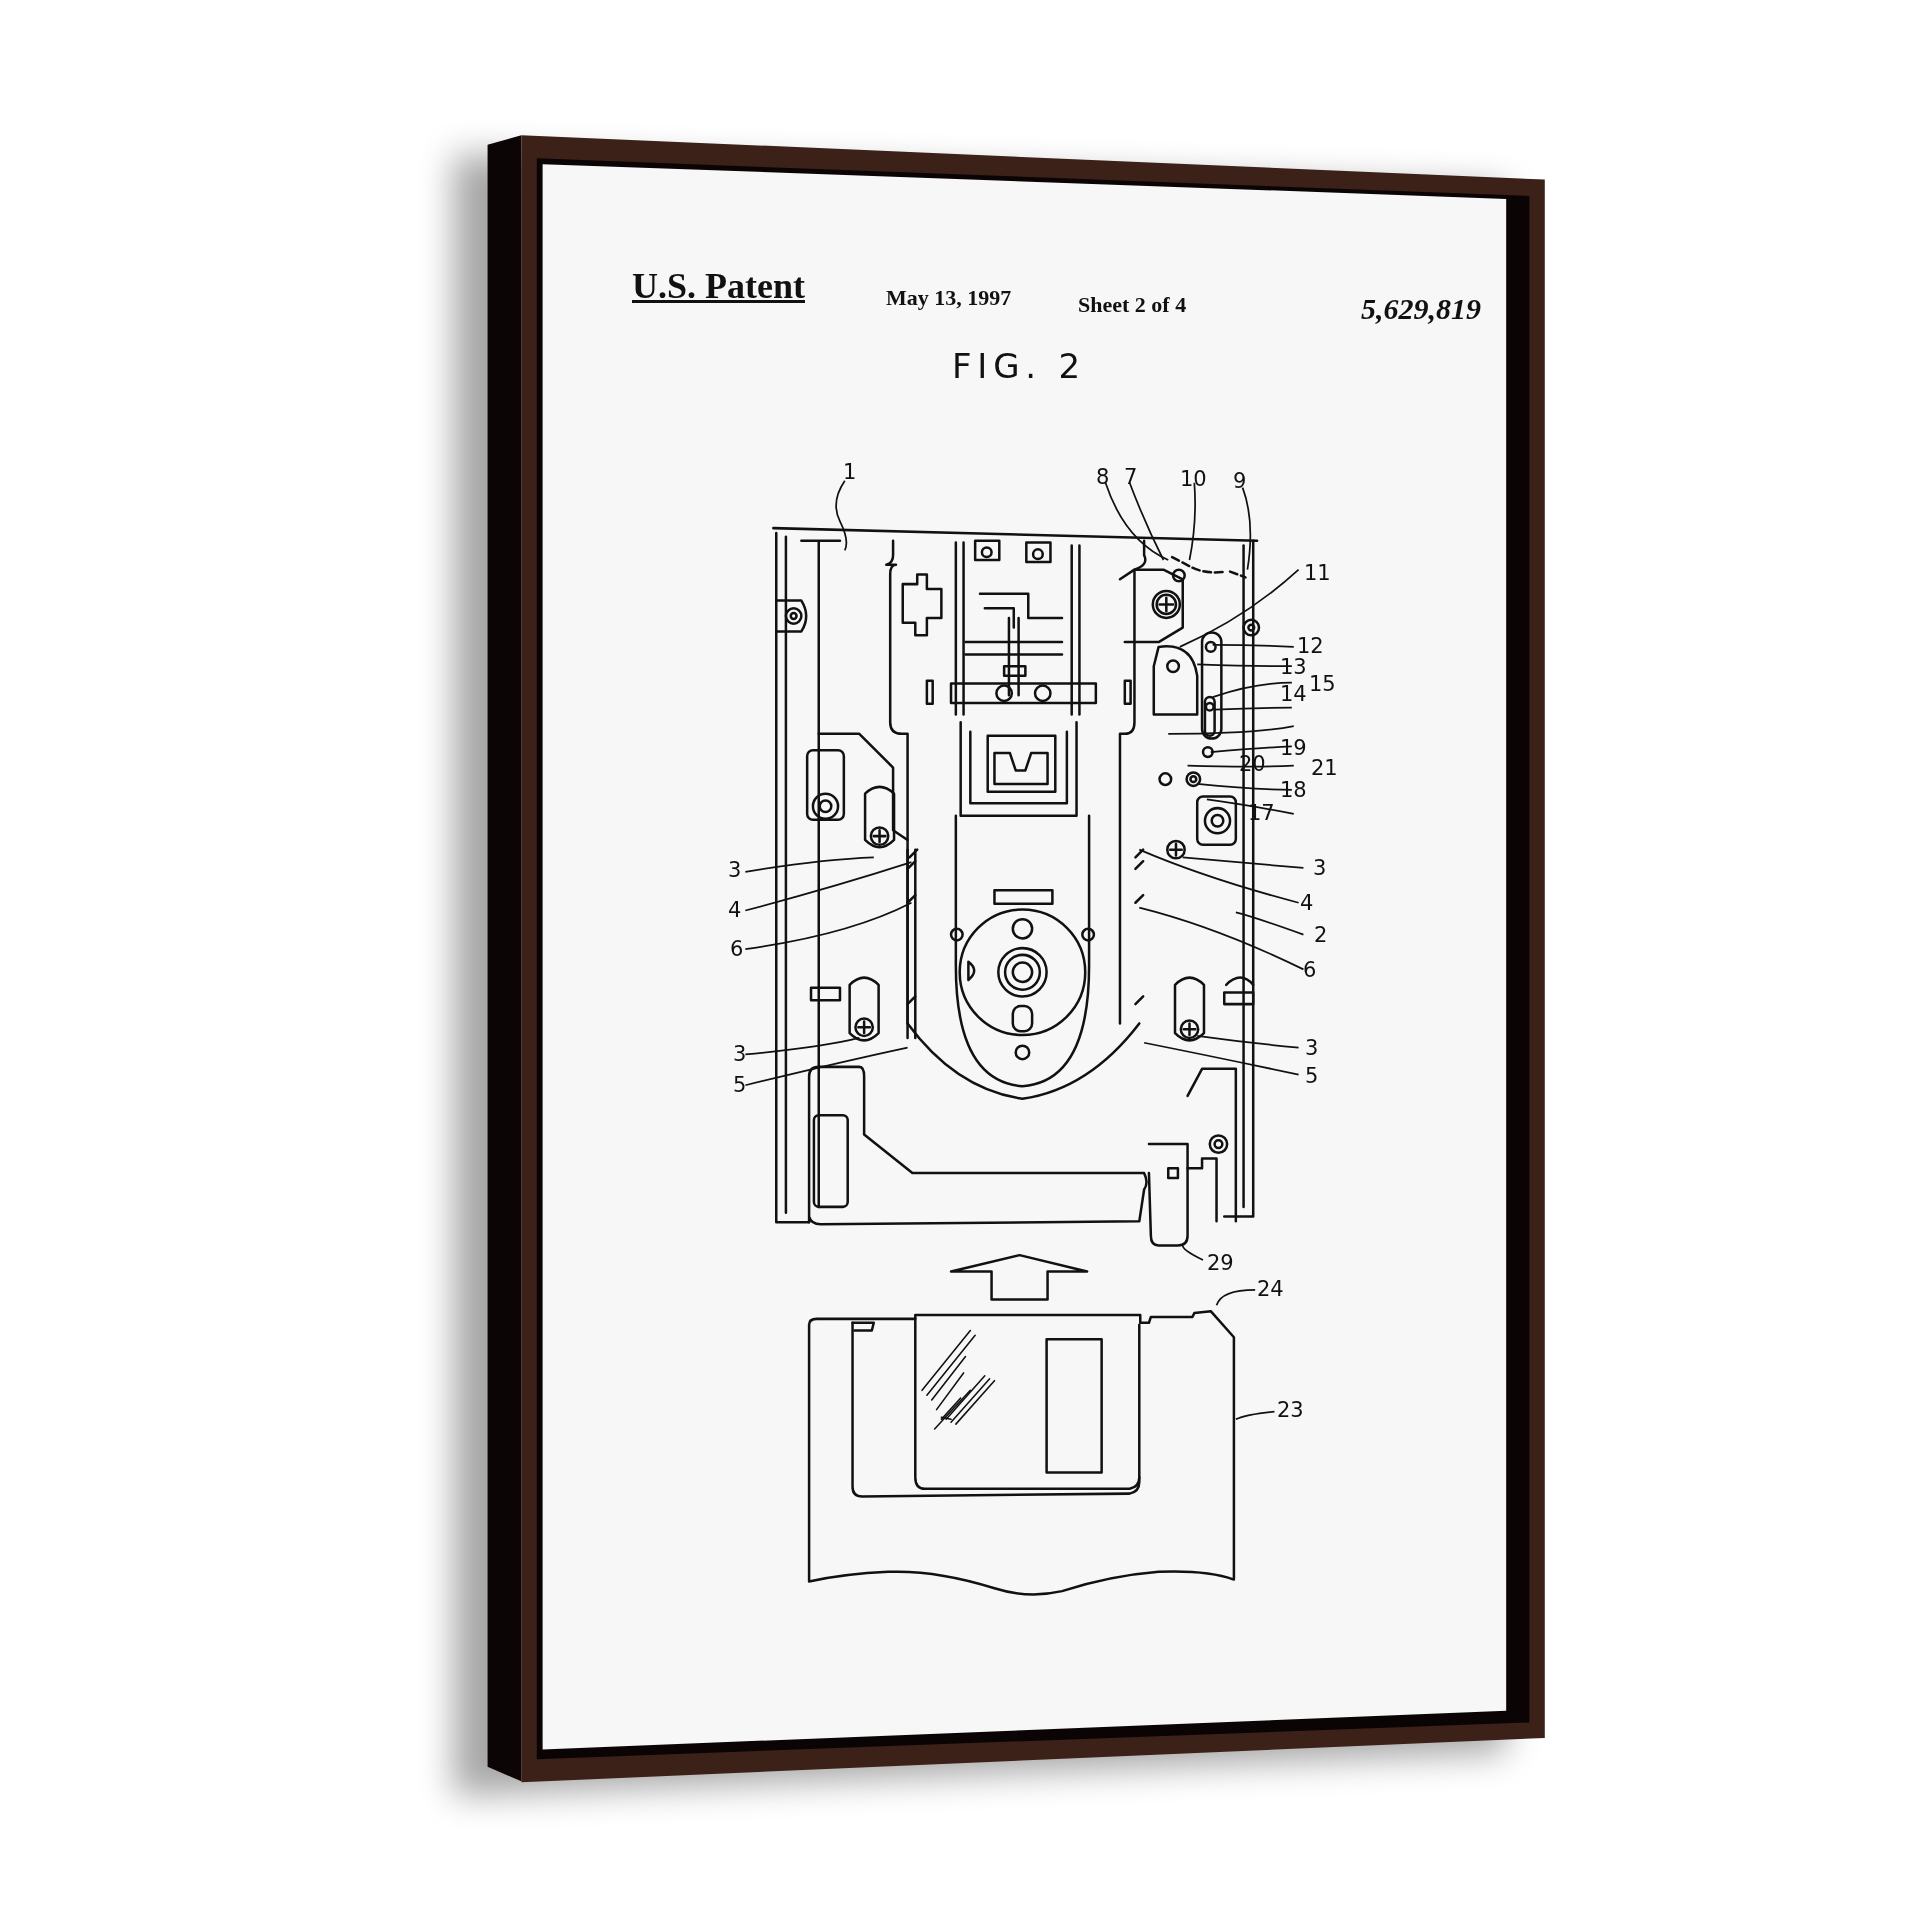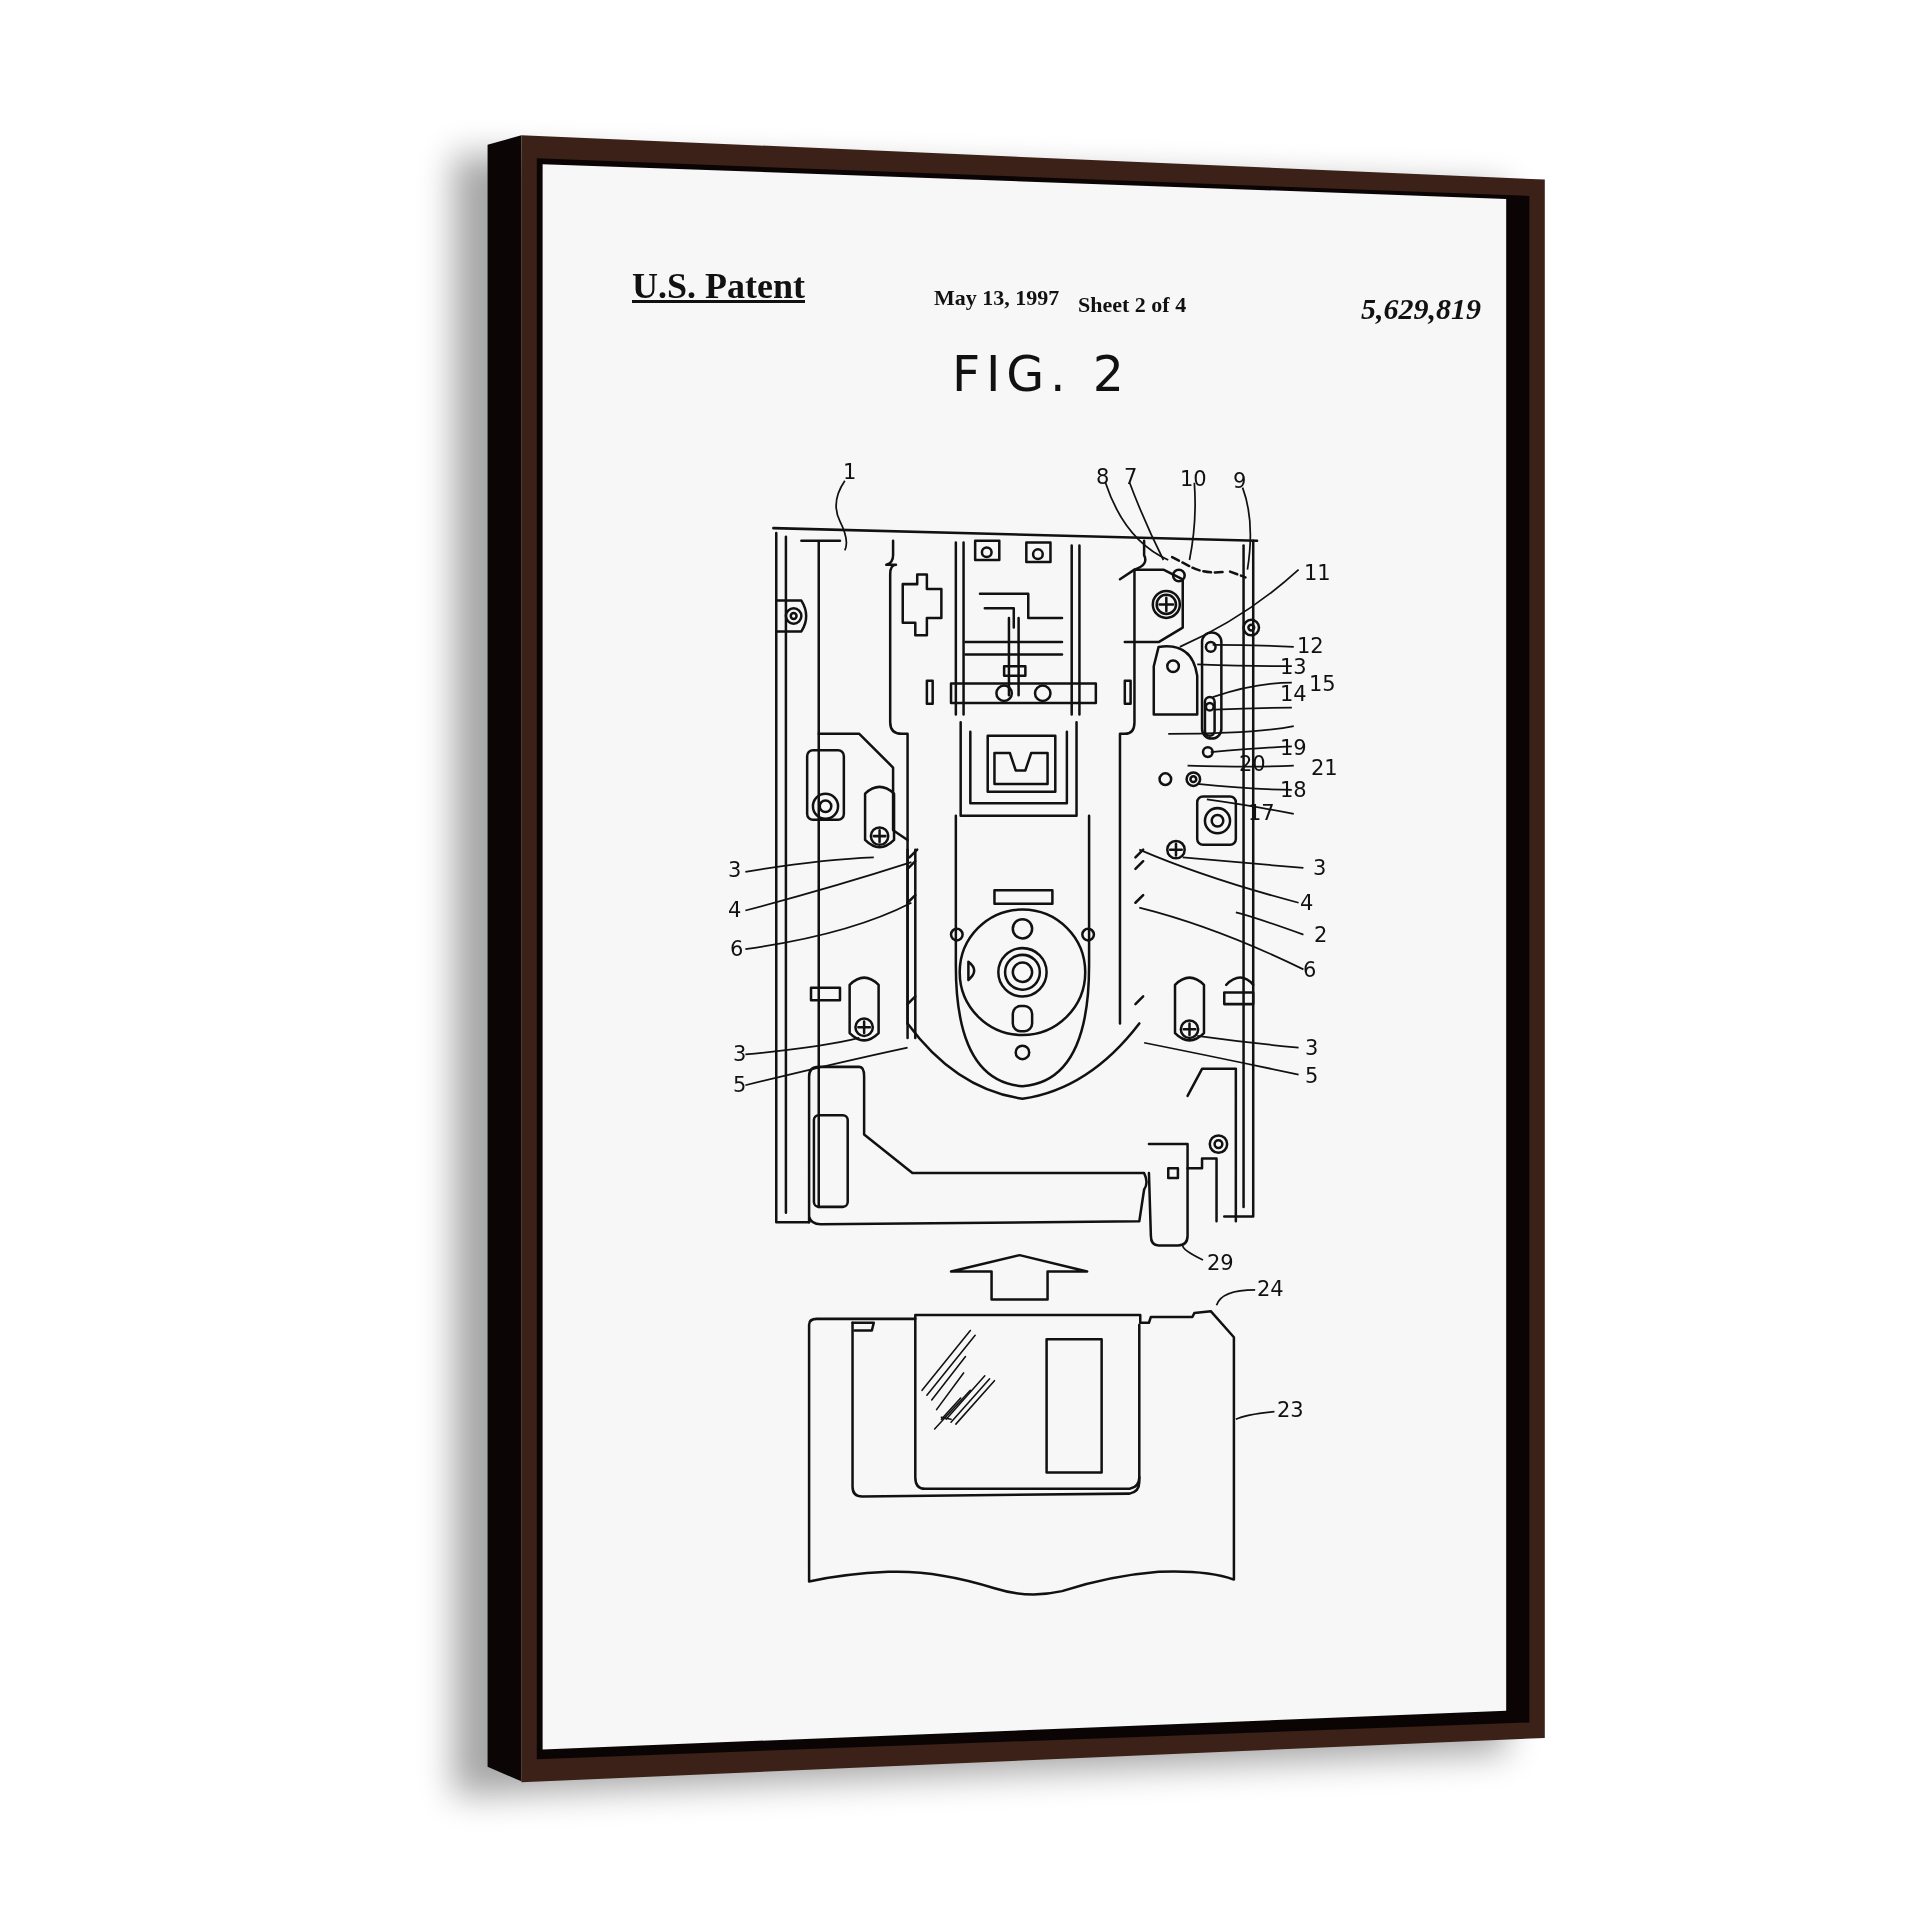--- a/index.html
+++ b/index.html
@@ -179,25 +179,25 @@
       <path d="M1350,1004 Q1260,960 1180,940"></path>
       <path d="M1345,1085 Q1290,1080 1240,1073"></path>
       <path d="M1345,1113 Q1260,1095 1185,1080"></path>
       <path d="M1246,1305 Q1225,1295 1225,1290"></path>
       <path d="M1300,1336 Q1265,1336 1260,1352"></path>
       <path d="M1320,1462 Q1290,1465 1280,1470"></path>
     </g>
   </svg>
 
   <div class="hdr" style="left:632px;top:265px;font-size:36px;text-decoration:underline;">U.S. Patent</div>
-  <div class="hdr" style="left:886px;top:285px;font-size:22px;margin-left:48px;">May 13, 1997</div>
+  <div class="hdr" style="left:886px;top:285px;font-size:22px;">May 13, 1997</div>
   <div class="hdr" style="left:1078px;top:292px;font-size:22px;">Sheet 2 of 4</div>
   <div class="hdr" style="left:1361px;top:292px;font-size:30px;font-style:italic;">5,629,819</div>
 
-  <div class="fig" style="left:952px;top:346px;font-size:49px;">FIG. 2</div>
+  <div class="fig" style="left:952px;top:346px;font-size:34px;">FIG. 2</div>
 
   <div class="lbl" style="left:843px;top:462px;">1</div>
   <div class="lbl" style="left:1096px;top:467px;">8</div>
   <div class="lbl" style="left:1124px;top:467px;">7</div>
   <div class="lbl" style="left:1180px;top:469px;">10</div>
   <div class="lbl" style="left:1233px;top:471px;">9</div>
   <div class="lbl" style="left:1304px;top:563px;">11</div>
   <div class="lbl" style="left:1297px;top:636px;">12</div>
   <div class="lbl" style="left:1280px;top:657px;">13</div>
   <div class="lbl" style="left:1309px;top:674px;">15</div>

